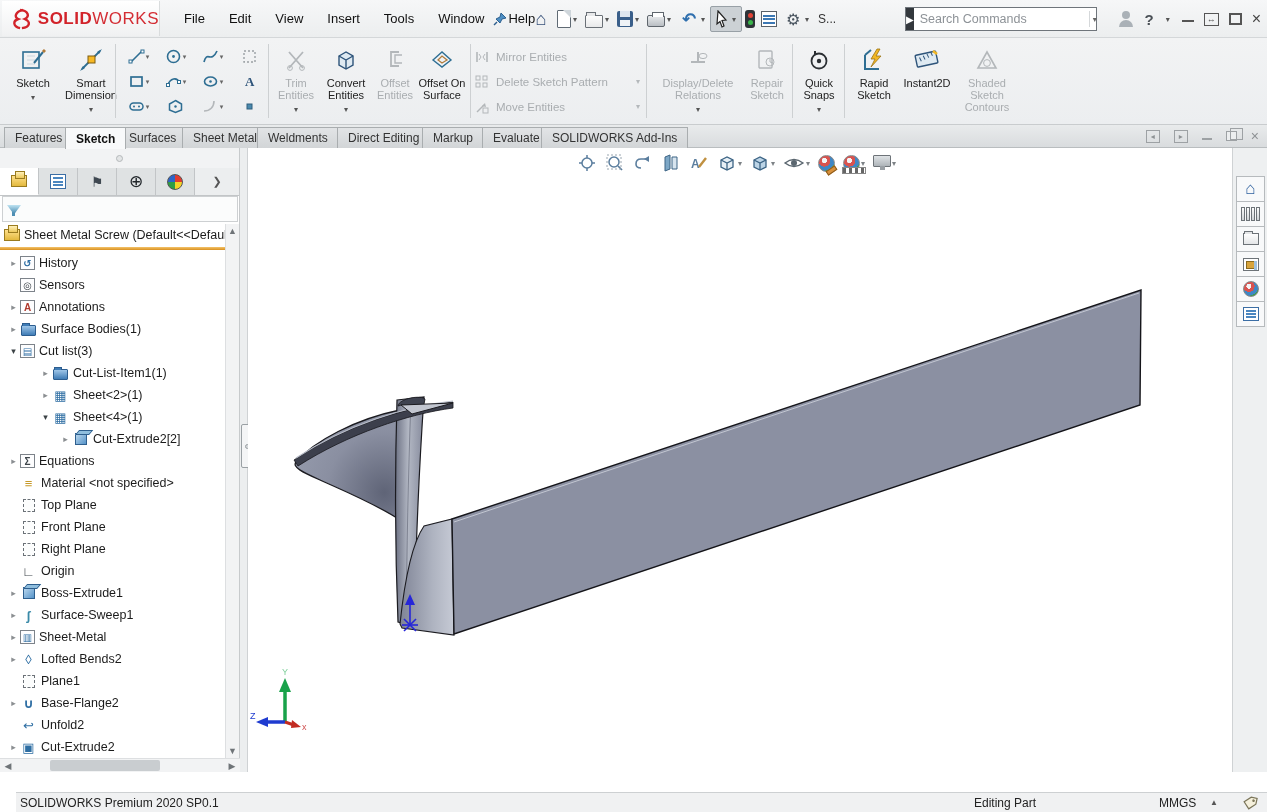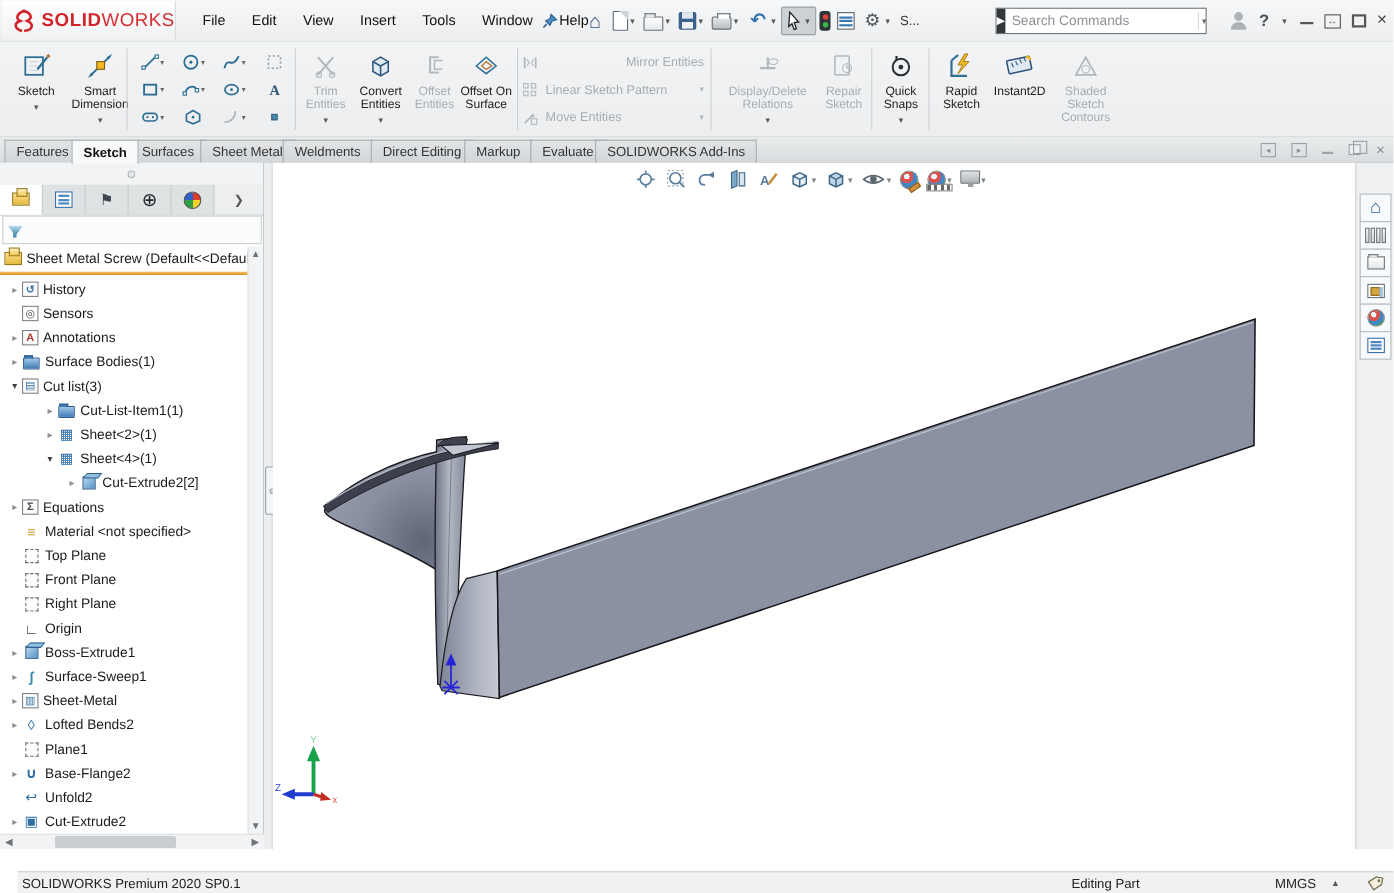--- a/index.html
+++ b/index.html
@@ -63,21 +63,21 @@
   .rsep { position:absolute; top:6px; bottom:6px; width:1px; background:#cdd0d2; }
   .bigbtn { position:absolute; top:4px; display:flex; flex-direction:column; align-items:center; text-align:center; font-size:11px; line-height:12px; color:#222; padding-top:3px; }
   .bigbtn .bicon { height:30px; display:flex; align-items:center; justify-content:center; margin-bottom:2px; }
   .bigbtn .bcaret { font-size:8px; color:#555; margin-top:3px; }
   .bigbtn.disabled { color:#a9adb0; }
   .bigbtn.disabled svg path, .bigbtn.disabled svg circle, .bigbtn.disabled svg rect, .bigbtn.disabled svg line, .bigbtn.disabled svg polygon { stroke:#b3b7ba !important; fill:none !important; }
   .gridbox { position:absolute; left:120px; top:6px; width:148px; height:76px; display:grid; grid-template-columns:1fr 1fr 1fr 1fr; grid-auto-rows:25px; }
   .gcell { display:flex; align-items:center; justify-content:center; gap:1px; }
   .gcell .gc { font-size:7px; color:#666; }
   .rowbtns { position:absolute; left:474px; top:6px; width:166px; }
-  .rowbtn { height:25px; display:flex; align-items:center; gap:6px; font-size:11.5px; color:#a9adb0;justify-content:space-between; }
+  .rowbtn { height:25px; display:flex; align-items:center; gap:6px; font-size:11.5px; color:#a9adb0; }
   .rowbtn .rcaret { margin-left:auto; font-size:8px; color:#b4b8bb; }
 
   
   .tabrow { position:absolute; top:125px; left:0; width:100%; height:23px; background:linear-gradient(#e9ebec,#d9dcde); border-bottom:1px solid #b9bdbf; }
   .rtab { position:absolute; top:2px; height:21px; padding:0 10px; display:flex; align-items:center; font-size:12px; color:#333;
     background:linear-gradient(#e2e4e6,#d2d5d7); border:1px solid #a9adaf; border-bottom:none; margin-right:-1px; }
   .rtab.active { background:#f8f9fa; font-weight:bold; color:#111; height:22px; z-index:2; }
   .docctl { position:absolute; right:8px; top:3px; display:flex; align-items:center; gap:14px; color:#8d9194; }
   .docctl .box { width:14px; height:13px; border:1px solid #9da1a4; display:flex; align-items:center; justify-content:center; font-size:8px; color:#8d9194; }
   .docctl .mini { width:10px; border-bottom:2px solid #9da1a4; margin-top:6px; }
@@ -436,21 +436,21 @@
           </svg>
         <span>Mirror Entities</span>
       </div>
       <div class="rowbtn">
         <svg width="16" height="16" viewBox="0 0 16 16">
             <rect x="2" y="2" width="4" height="4" fill="none" stroke="#b3b7ba"></rect>
             <rect x="9" y="2" width="4" height="4" fill="none" stroke="#b3b7ba"></rect>
             <rect x="2" y="9" width="4" height="4" fill="none" stroke="#b3b7ba"></rect>
             <rect x="9" y="9" width="4" height="4" fill="none" stroke="#b3b7ba"></rect>
           </svg>
-        <span>Linear Sketch Pattern</span>
+        <span>Delete Sketch Pattern</span>
         <span class="rcaret">▾</span>
       </div>
       <div class="rowbtn">
         <svg width="16" height="16" viewBox="0 0 16 16">
             <path d="M3 13 L10 6" stroke="#b3b7ba" stroke-width="1.5"></path>
             <polygon points="11,4 12,8 8,7" fill="#b3b7ba"></polygon>
             <rect x="9" y="9" width="5" height="5" fill="none" stroke="#b3b7ba"></rect>
           </svg>
         <span>Move Entities</span>
         <span class="rcaret">▾</span>

